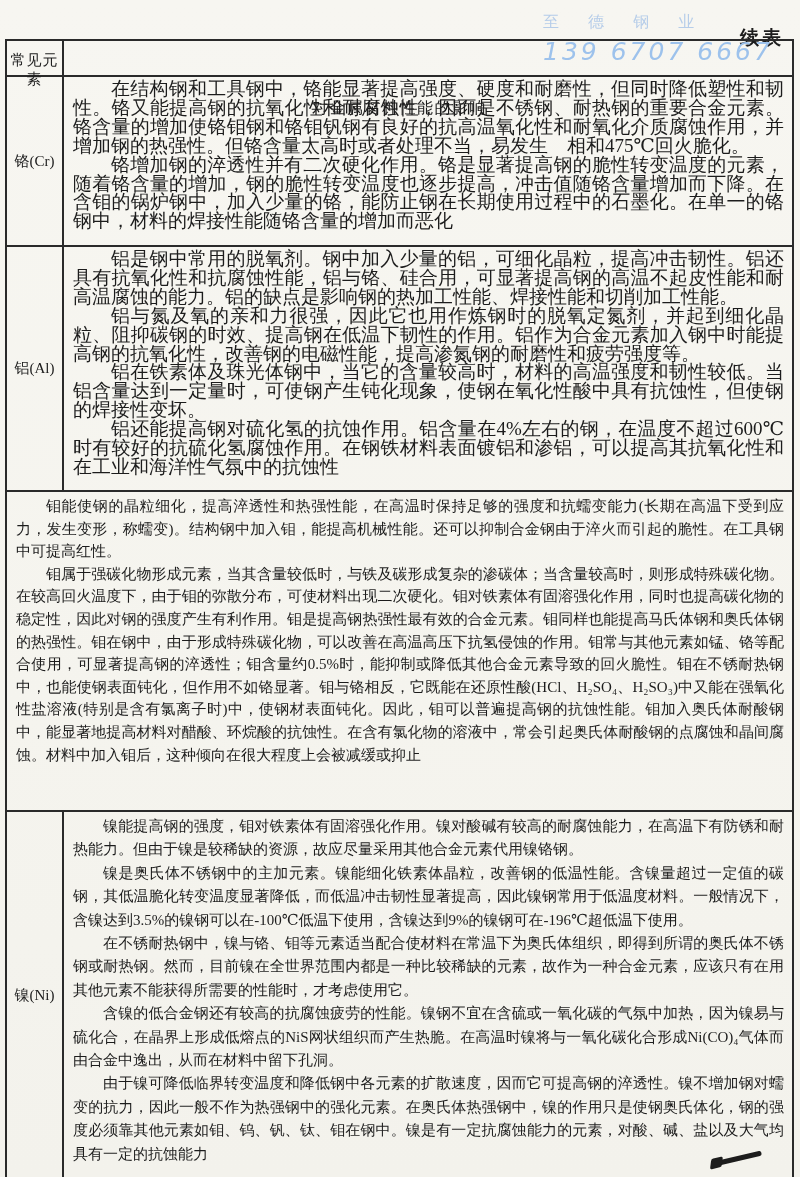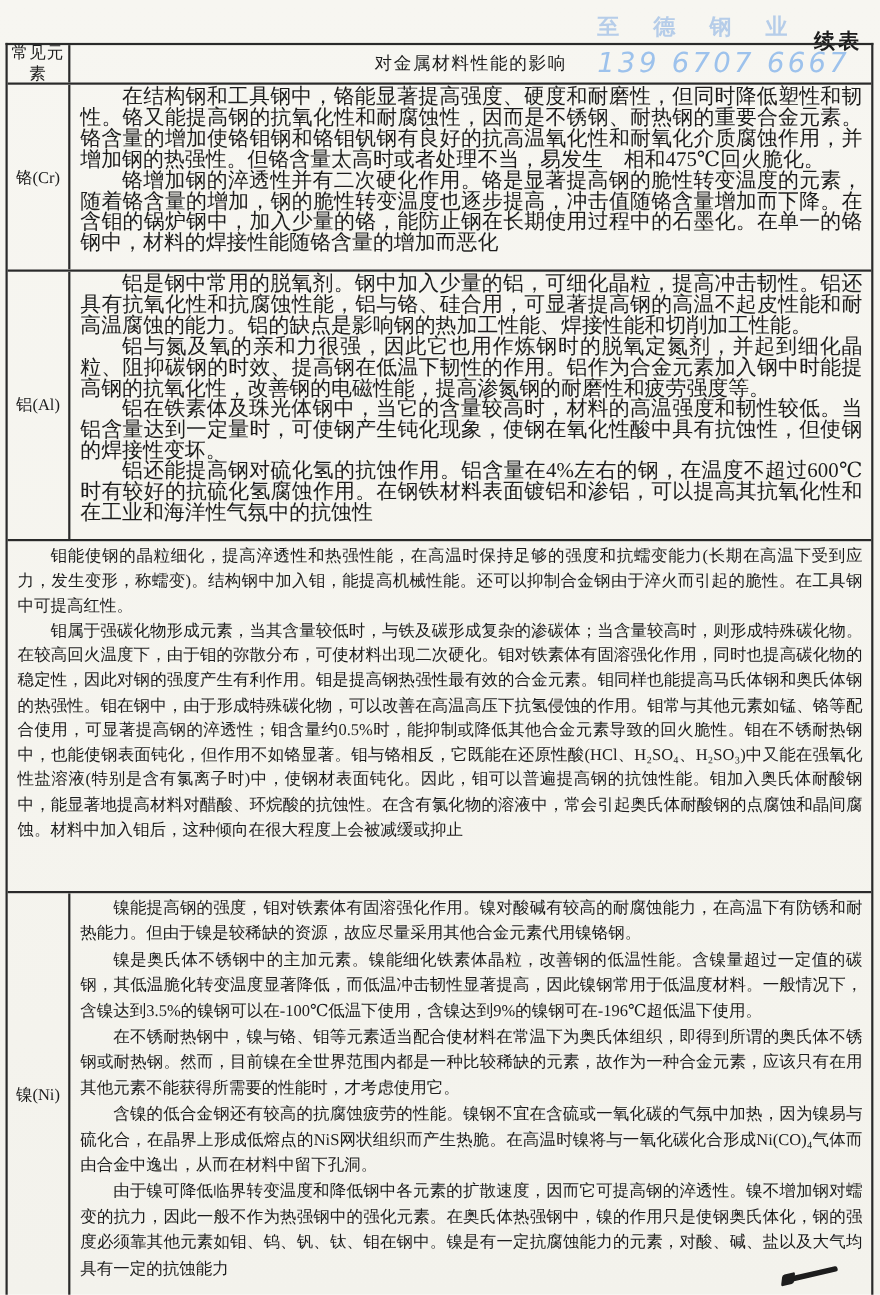--- a/index.html
+++ b/index.html
@@ -12,28 +12,28 @@
     color:#1c1c1c;
   }
   .continued{
     position:absolute;top:25px;right:16px;
     font-size:19px;font-weight:bold;letter-spacing:3px;
   }
   .wm{
     position:absolute;left:543px;top:13px;z-index:6;
     font-family:"DejaVu Sans",sans-serif;line-height:1.15;
   }
-  .wm1{color:#b6cde9;font-size:20px;letter-spacing:12px;font-weight:bold;white-space:nowrap;}
+  .wm1{color:#b6cde9;font-size:16px;letter-spacing:12px;font-weight:normal;white-space:nowrap;}
   .wm2{color:#9dc2ec;font-size:25px;letter-spacing:3px;margin-top:7px;white-space:nowrap;font-style:italic;}
   .tbl{
     position:absolute;left:5px;top:39px;width:789px;
     border:2px solid #2a2a2a;border-bottom:none;
     box-sizing:border-box;background:transparent;
   }
-  .thead{display:flex;height:36px;border-bottom:2px solid #2a2a2a;box-sizing:border-box;}
+  .thead{display:flex;height:36px;border-bottom:2px solid #2a2a2a;box-sizing:border-box;flex-direction:column;}
   .trow{display:flex;border-bottom:2px solid #2a2a2a;box-sizing:border-box;overflow:hidden;}
   .trow.last{border-bottom:none;}
   .cell-el{
     flex:0 0 57px;width:57px;border-right:2px solid #2a2a2a;
     display:flex;align-items:center;justify-content:center;
     font-size:15px;box-sizing:border-box;text-align:center;
   }
   .cell-head-el{font-size:15px;letter-spacing:1px;}
   .cell-effect{
     flex:1;display:flex;align-items:center;justify-content:center;

